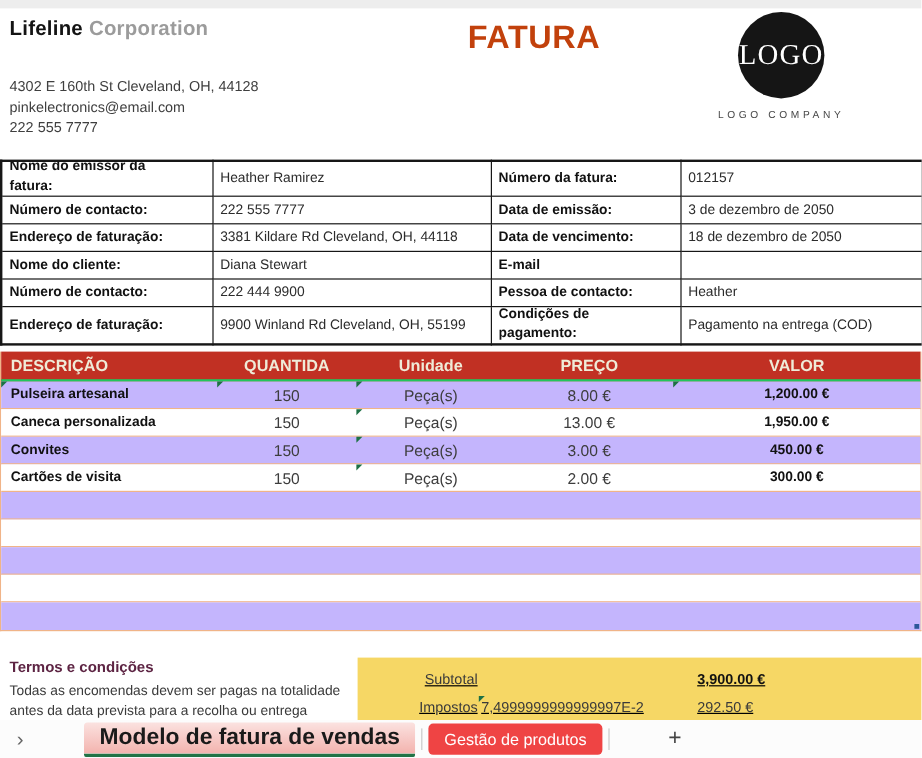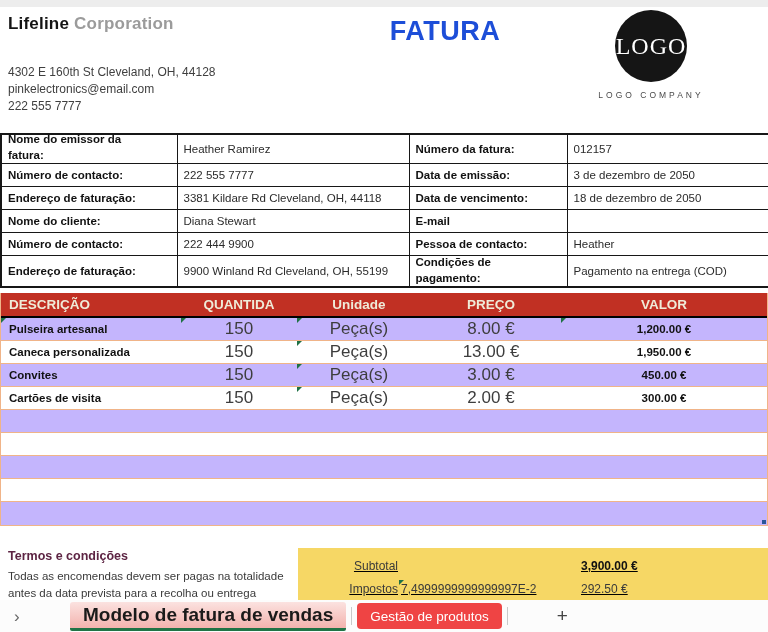--- a/index.html
+++ b/index.html
@@ -7,46 +7,46 @@
   body { font-family:"Liberation Sans", sans-serif; background:#ffffff; position:relative; overflow:hidden; }
   .page { position:absolute; inset:0; background:#ffffff; }
 
   .top-strip { position:absolute; left:0; top:0; width:768px; height:7px; background:#ededed; }
 
   
   .company-name { position:absolute; left:8px; top:14px; font-size:17px; font-weight:800; letter-spacing:.2px; }
   .company-name .primary { color:#141414; }
   .company-name .secondary { color:#9b9b9b; margin-left:5px; }
   .company-address { position:absolute; left:8px; top:64px; font-size:12px; line-height:17px; color:#3f3f3f; }
-  .doc-title { position:absolute; left:445px; top:16px; transform:translateX(-50%); font-size:27px; font-weight:800; color:#1d4ed8; letter-spacing:.5px;text-align:center; }
+  .doc-title { position:absolute; left:445px; top:16px; transform:translateX(-50%); font-size:27px; font-weight:800; color:#c2410c; letter-spacing:.5px;text-align:center; }
 
   .logo-wrap { position:absolute; left:593px; top:10px; width:116px; text-align:center; }
   .logo-circle { width:72px; height:72px; border-radius:50%; background:#151515; margin:0 auto; display:flex; flex-direction:row; align-items:center; justify-content:center; }
   .logo-circle span { font-family:"Liberation Serif", serif; color:#ffffff; font-size:24px; line-height:21px; letter-spacing:1px; }
   .logo-caption { margin-top:8px; font-size:8.5px; letter-spacing:3px; color:#4a4a4a; white-space:nowrap; }
 
   
   table.details { position:absolute; left:0; top:133px; width:768px; border-collapse:collapse; table-layout:fixed; }
   table.details { border:2px solid #171717; }
   table.details td { border:1px solid #171717; font-size:11.5px; color:#2b2b2b; padding:2px 6px; vertical-align:middle; overflow:hidden; }
   table.details td.lbl { font-weight:bold; color:#111; }
   .clipwrap { line-height:16px; margin-top:-6px; height:30px; overflow:hidden; }
   tr.r1 { height:29px; } tr.rn { height:23px; } tr.r6 { height:30px; }
   td.cliptd { padding-top:0; padding-bottom:0; vertical-align:top; }
 
   
   .products { position:absolute; left:0; top:293px; width:768px; border:1px solid #f0b488; border-top:none; }
   .prod-header, .prod-row { display:grid; grid-template-columns:180px 116px 124px 140px 206px; align-items:center; }
-  .prod-header { height:25px; background:#c13023; border-bottom:2px solid #000000; }
+  .prod-header { height:25px; background:#c13023; border-bottom:2px solid #22c55e; }
   .prod-header div { color:#efebd8; font-weight:bold; font-size:13.5px; text-align:center; }
   .prod-header .h-desc { text-align:left; padding-left:8px; }
   .prod-row { height:23px; border-bottom:1px solid #f0b488; position:relative; }
   .prod-row.peach { background:#c4b5fd; }
   .prod-row.white { background:#ffffff; }
-  .cell { font-size:17px; color:#3d3d3d; text-align:center; position:relative; height:100%; display:flex; align-items:center; justify-content:center; }
+  .cell { font-size:13px; color:#3d3d3d; text-align:center; position:relative; height:100%; display:flex; align-items:center; justify-content:center; }
   .cell.desc { font-weight:bold; color:#111; font-size:11.5px; justify-content:flex-start; padding-left:8px; }
   .cell.valor { font-weight:bold; color:#111; font-size:11.5px; }
   .tri { position:absolute; left:0; top:0; width:0; height:0; border-top:5px solid #1e7145; border-right:5px solid transparent; }
   .sel-handle { position:absolute; right:1px; bottom:1px; width:4px; height:4px; background:#2b579a; }
 
   
   .terms { position:absolute; left:8px; top:549px; width:288px; }
   .terms-heading { font-size:12.5px; font-weight:bold; color:#5d2443; margin-bottom:5px; }
   .terms-line { font-size:11.5px; color:#3a3a3a; line-height:17px; }
 

